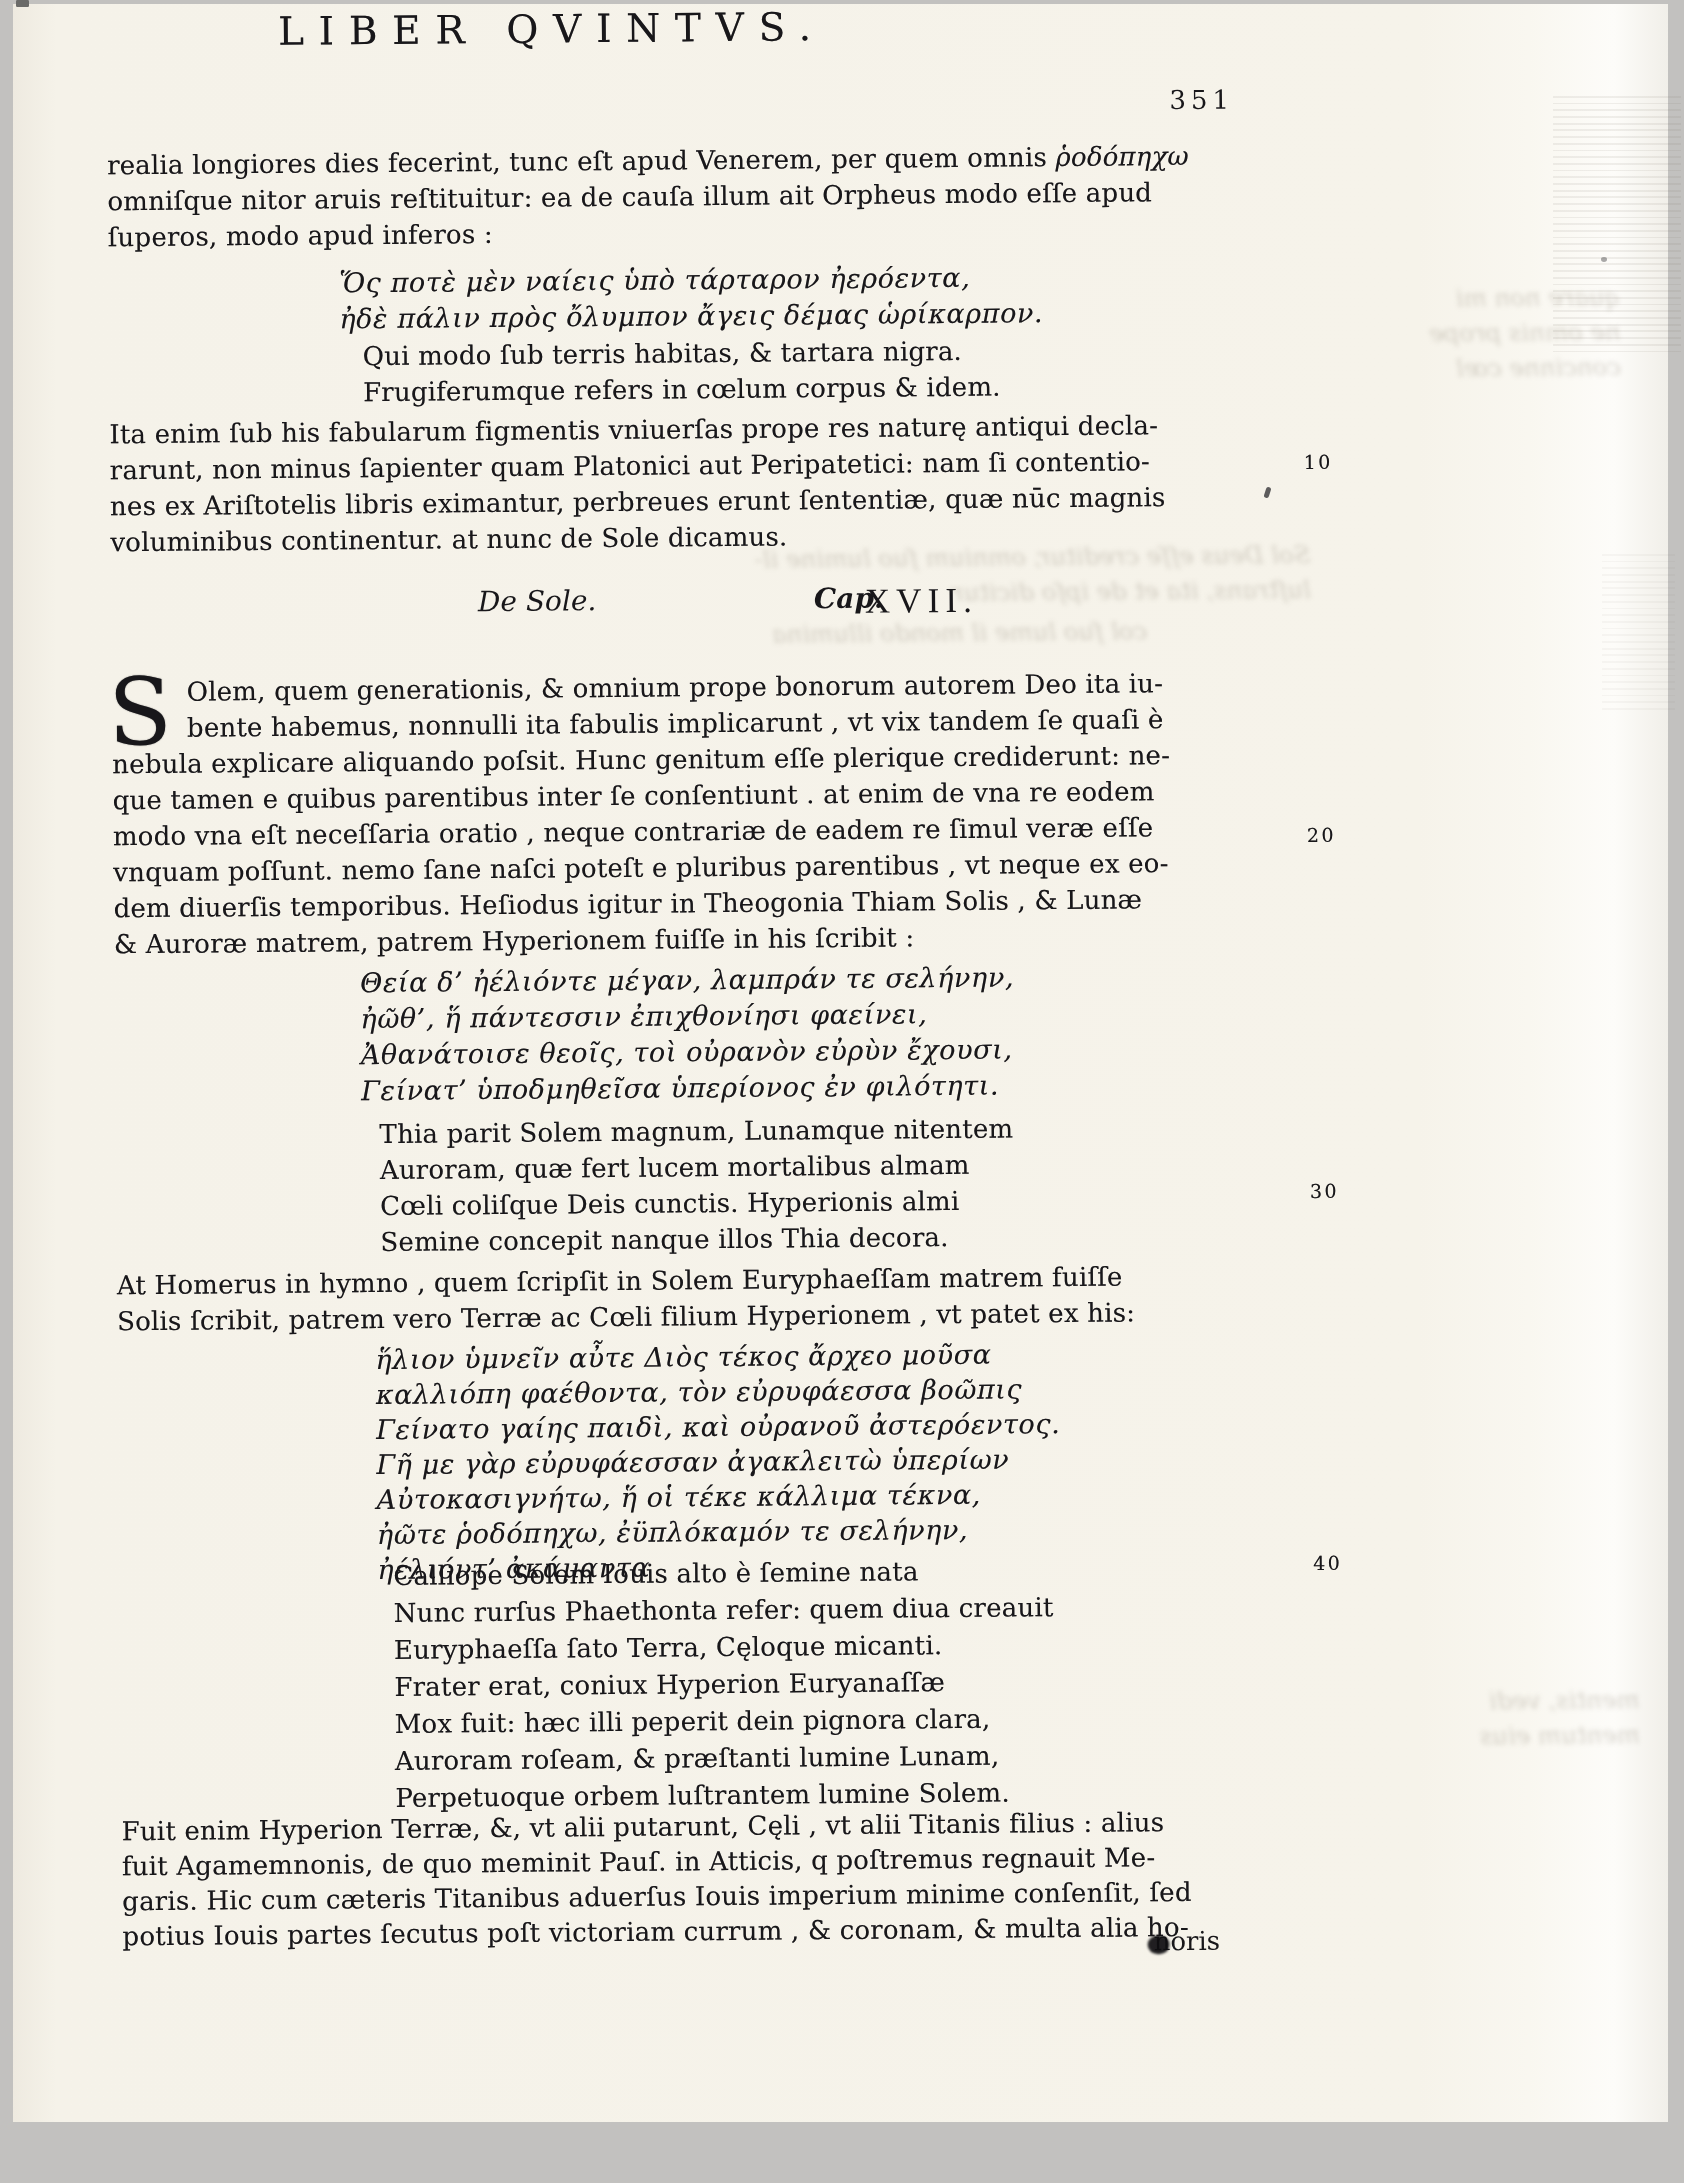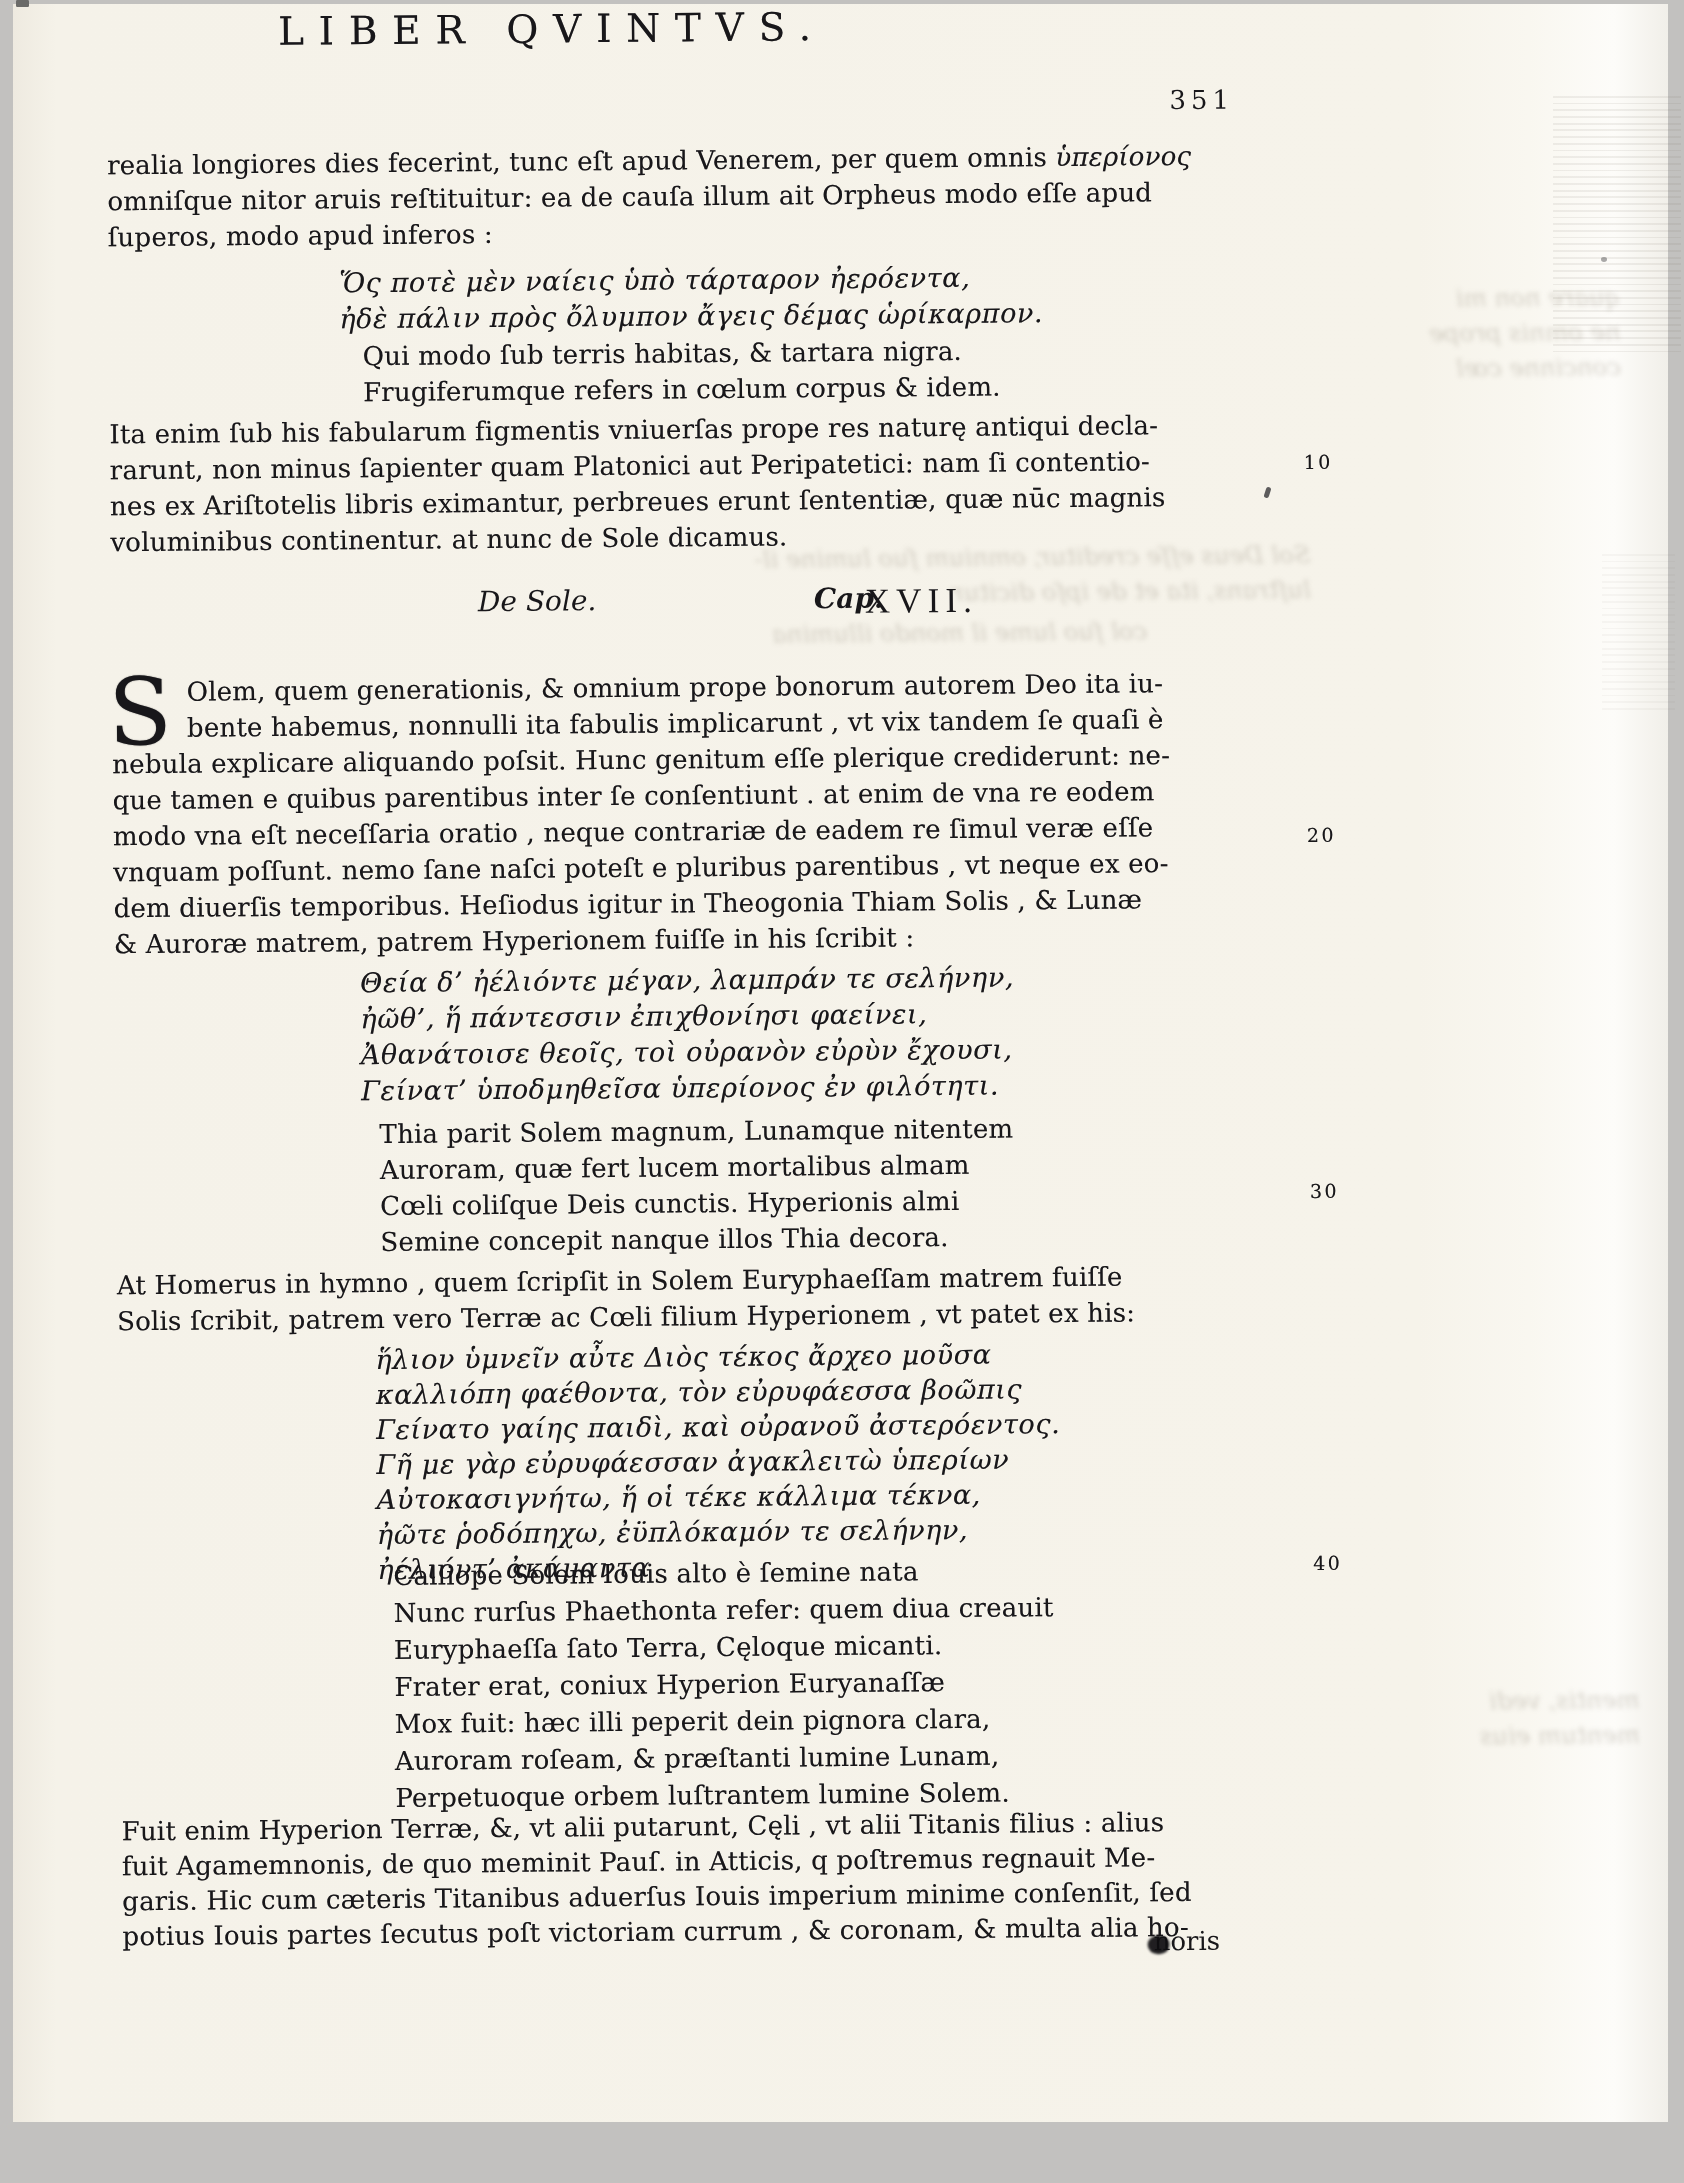--- a/index.html
+++ b/index.html
@@ -66,21 +66,21 @@
 <body>
 
 <div id="scan">
   <div id="page">
     <div id="tilt">
 
       <div id="header">LIBER QVINTVS.</div>
       <div id="pagenum">351</div>
 
       <div id="p1" class="sec latin">
-        <div class="ln"><span>realia longiores dies fecerint, tunc eſt apud Venerem, per quem omnis </span><span class="it">ὑπερίονος</span></div>
+        <div class="ln"><span>realia longiores dies fecerint, tunc eſt apud Venerem, per quem omnis </span><span class="it">ῥοδόπηχω</span></div>
         <div class="ln">omniſque nitor aruis reſtituitur: ea de cauſa illum ait Orpheus modo eſſe apud</div>
         <div class="ln">ſuperos, modo apud inferos :</div>
       </div>
 
       <div id="greek-orpheus" class="sec greek">
           <div class="ln">Ὅς ποτὲ μὲν ναίεις ὑπὸ τάρταρον ἠερόεντα,</div>
           <div class="ln">ἠδὲ πάλιν πρὸς ὄλυμπον ἄγεις δέμας ὡρίκαρπον.</div>
         </div>
 
       <div id="latin-orpheus" class="sec latin">

